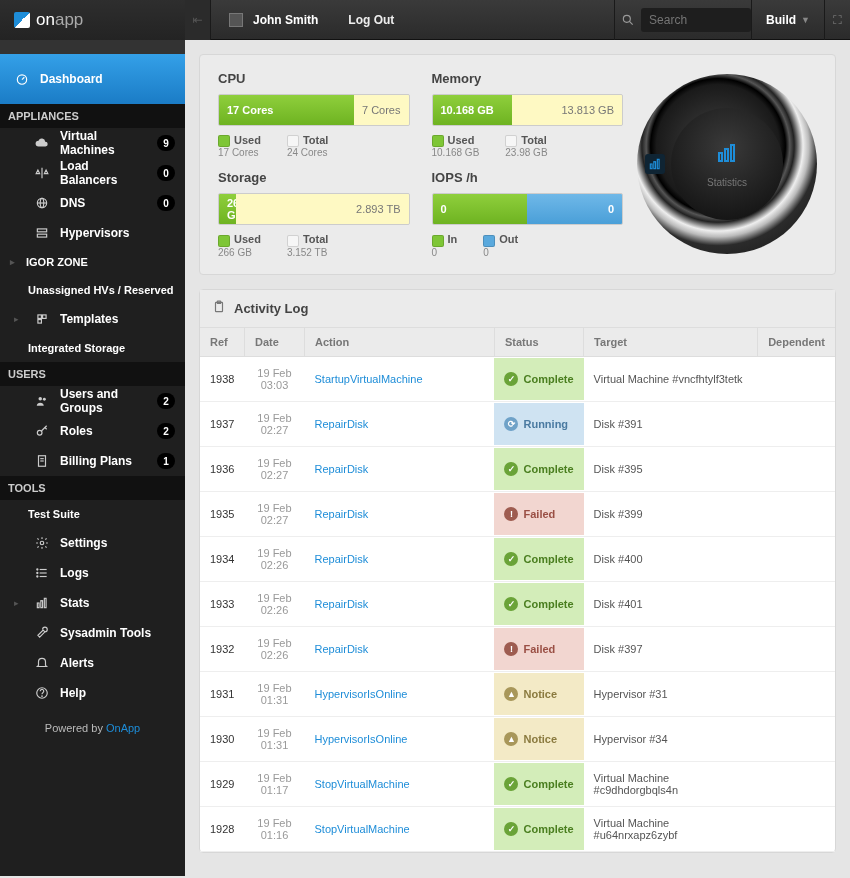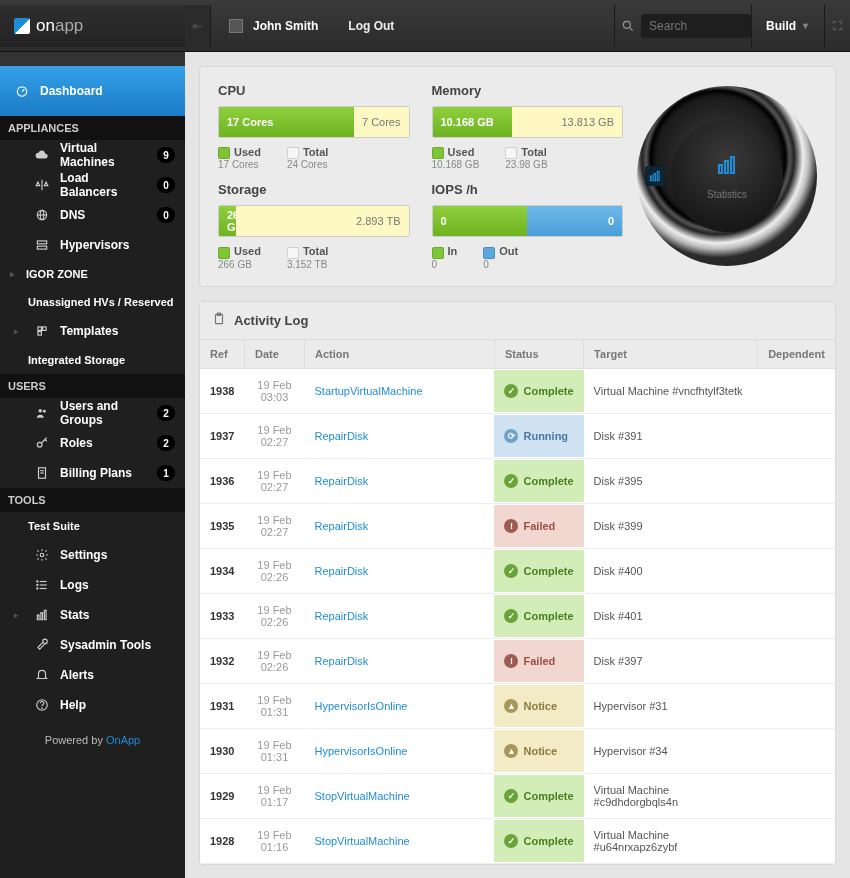--- a/index.html
+++ b/index.html
@@ -1,19 +1,19 @@
 <!DOCTYPE html>
 <html><head>
   <meta charset="utf-8">
   <style>
     * { margin: 0; padding: 0; box-sizing: border-box; font-family: Arial, Helvetica, sans-serif; }
     body { width: 850px; height: 878px; overflow: hidden; background: #e5e5e5; }
 
     
-    .topbar { height: 52px; background: linear-gradient(#3a3a3a, #2b2b2b); display: flex; align-items: center; color: #eee; font-size: 12px; border-bottom: 1px solid #111; justify-content: space-between; }
+    .topbar { height: 40px; background: linear-gradient(#3a3a3a, #2b2b2b); display: flex; align-items: center; color: #eee; font-size: 12px; border-bottom: 1px solid #111; justify-content: space-between; }
     .logo { width: 185px; height: 42px; display: flex; align-items: center; padding-left: 14px; font-size: 17px; background: linear-gradient(#2e2e2e,#232323); }
     .logo-icon { width: 16px; height: 16px; background: linear-gradient(135deg,#1e8dd8 50%,#fff 50%); border-radius:2px; margin-right:6px; display:inline-block; }
     .topbar-collapse { width: 26px; height: 42px; display:flex; align-items:center; justify-content:center; background:#2b2b2b; border-right:1px solid #1a1a1a; color:#555; }
     .topbar-user { display:flex; align-items:center; gap:10px; padding-left: 18px; }
     .avatar-sq { width: 14px; height: 14px; background:#555; border:1px solid #777; }
     .topbar-link { color:#fff; font-weight:bold; cursor:pointer; }
     .topbar-logout { margin-left: 20px; font-weight:bold; cursor:pointer; }
     .topbar-right { margin-left:auto; display:flex; align-items:center; gap:0; height:42px; }
     .search-group { display:flex; align-items:center; height:42px; border-left:1px solid #1a1a1a; }
     .search-icon-box { width: 26px; display:flex; justify-content:center; color:#999; }
@@ -60,21 +60,21 @@
     .dial-label { color:#777; font-size:10px; }
     .dial-side-icon { position:absolute; left:8px; top:50%; transform:translateY(-50%); width:20px; height:20px; background:#0f2433; border-radius:3px; color:#1e8dd8; display:flex; align-items:center; justify-content:center; font-size:11px;}
 
     
     .activity { margin:0 14px 14px; background:#fff; border:1px solid #d7d7d7; border-radius:4px; }
     .activity-head { background:#ebebeb; border-bottom:1px solid #ddd; padding:10px 12px; font-size:13px; font-weight:bold; color:#444; display:flex; align-items:center; gap:8px; }
     table { width:100%; border-collapse:collapse; font-size:11px; }
     thead th { background:#ebebeb; color:#777; font-weight:bold; text-align:left; padding:8px 10px; border-bottom:1px solid #ddd; border-right:1px solid #ddd;}
     thead th:last-child { border-right:none; }
     tbody td { padding:10px 10px; border-bottom:1px solid #eee; color:#555; vertical-align:middle; }
-    td.ref { font-weight:bold; color:#333; }
+    td.ref { font-weight:normal; color:#333; }
     td.date { color:#999; text-align:center; width:60px;}
     td.action { color:#1e8dd8; }
     td.target { color:#555; }
     .status-cell { font-weight:bold; padding:0 !important; }
     .status-inner { padding:14px 10px; display:flex; align-items:center; gap:5px; }
     .st-complete { background:#d3edb9; color:#4a7e1f; }
     .st-running { background:#cfe3f2; color:#4a7aa1; }
     .st-failed { background:#f2d6d0; color:#9a4f44; }
     .st-notice { background:#f3eac6; color:#8a7a3f; }
     .sicon { width:14px; height:14px; border-radius:50%; display:inline-flex; align-items:center; justify-content:center; font-size:9px; color:#fff; }

